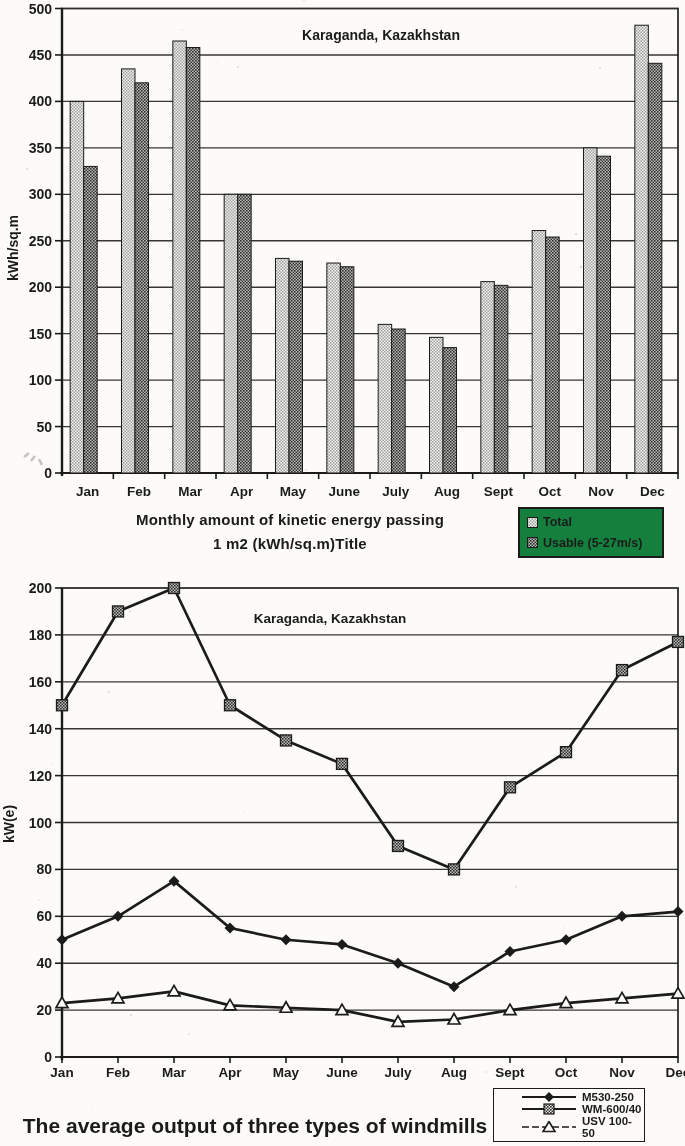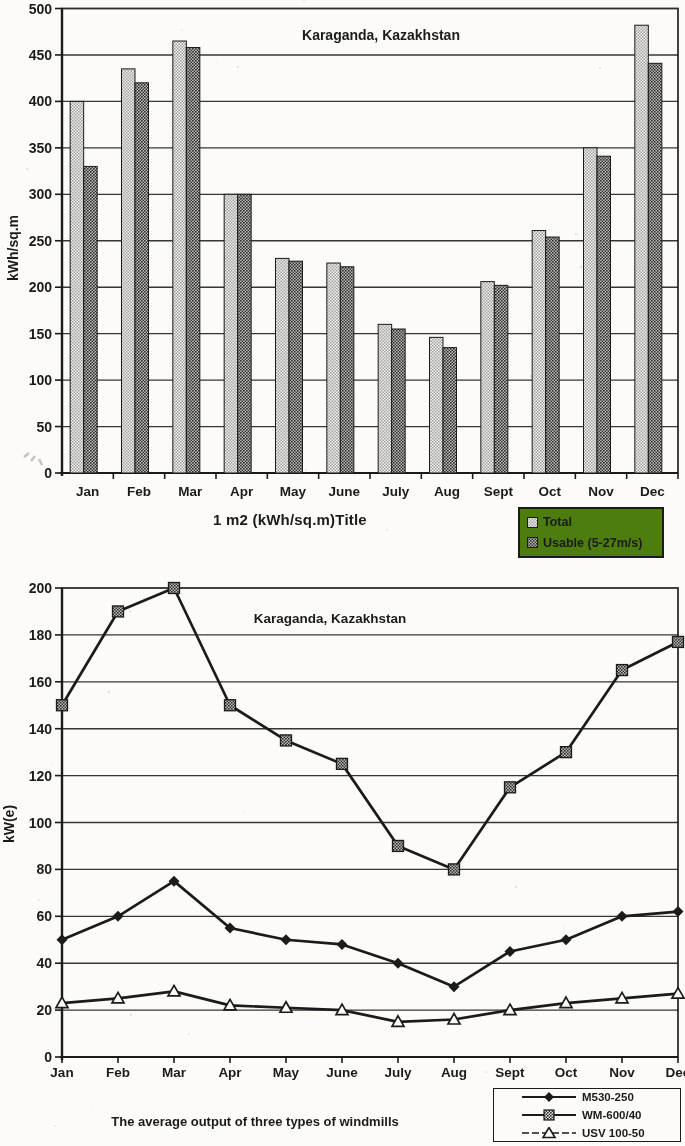--- a/index.html
+++ b/index.html
@@ -10,33 +10,33 @@
     color:#1b1b1b;
   }
   #plot{position:absolute;left:0;top:0;}
   .chart-title{
     position:absolute;left:40px;top:508px;width:500px;
     text-align:center;font-size:15px;font-weight:bold;line-height:24px;
     letter-spacing:.2px;
   }
   .chart-caption{
     position:absolute;left:20px;top:1114px;width:470px;
-    text-align:center;font-size:13px;font-weight:bold;
+    text-align:center;font-size:21px;font-weight:bold;
   }
   .legend1{
     position:absolute;left:518px;top:507px;width:146px;height:51px;
-    border:2px solid #1b1b1b;background:#4d7c0f;box-sizing:border-box;
+    border:2px solid #1b1b1b;background:#15803d;box-sizing:border-box;
     display:flex;flex-direction:column;justify-content:space-around;
     padding:3px 0 3px 7px;
   }
   .legend1 .row{display:flex;align-items:center;gap:5px;font-size:12.5px;font-weight:bold;}
   .legend2{
-    position:absolute;left:493px;top:1088px;width:188px;height:54px;
+    position:absolute;left:493px;top:1088px;width:152px;height:54px;
     border:1.5px solid #1b1b1b;background:#fcfbf8;box-sizing:border-box;
-    display:flex;flex-direction:column;justify-content:space-between;
+    display:flex;flex-direction:column;justify-content:flex-end;
     padding:2px 2px 2px 26px;
   }
   .legend2 .row{display:flex;align-items:center;gap:4px;font-size:11.5px;font-weight:bold;}
   .mk{flex:0 0 auto;}
 </style>
 </head>
 <body>
 
 <div id="root">
 
@@ -276,20 +276,21 @@
       </g>
 
     <text x="381" y="40" text-anchor="middle" font-size="14" font-weight="bold" fill="#1b1b1b">Karaganda, Kazakhstan</text>
     <text x="18" y="248" text-anchor="middle" font-size="14" font-weight="bold" fill="#1b1b1b" transform="rotate(-90 18 248)">kWh/sq.m</text>
 
     <text x="330" y="623" text-anchor="middle" font-size="13.5" font-weight="bold" fill="#1b1b1b">Karaganda, Kazakhstan</text>
     <text x="14" y="824" text-anchor="middle" font-size="14" font-weight="bold" fill="#1b1b1b" transform="rotate(-90 14 824)">kW(e)</text>
   </svg>
 
   <div class="chart-title">
+    <span style="display:block">Monthly amount of kinetic energy passing</span>
     <span style="display:block">1 m2 (kWh/sq.m)Title</span>
   </div>
 
   <div class="legend1">
     <div class="row">
       <svg class="mk" width="11" height="11">
         <defs>
             <pattern id="pL2" width="3" height="3" patternUnits="userSpaceOnUse">
           <rect width="3" height="3" fill="#f4f3f0"></rect>
           <rect width="1.5" height="1.5" fill="#9f9f9d"></rect>

